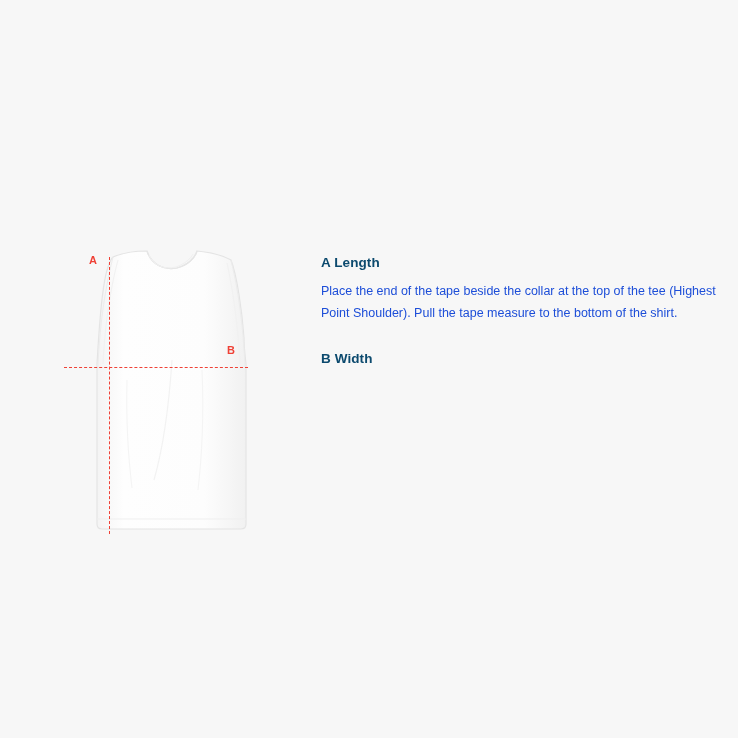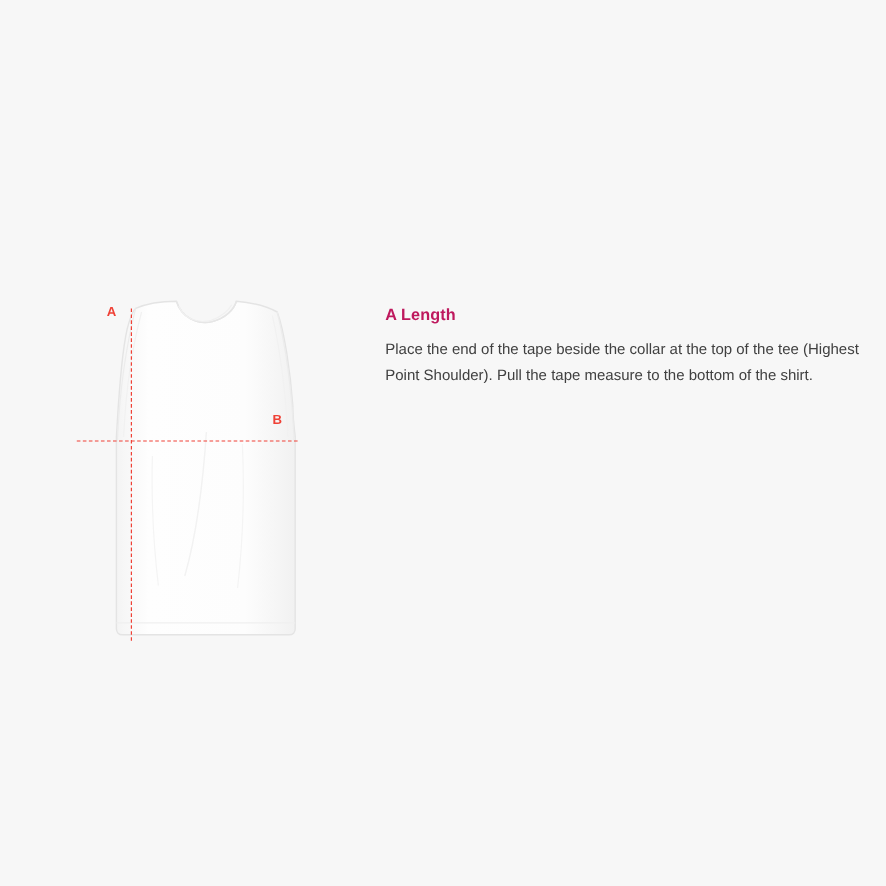--- a/index.html
+++ b/index.html
@@ -85,28 +85,28 @@
   #text-col {
     position: absolute;
     left: 321px;
     top: 255px;
     width: 400px;
   }
 
   .block-title {
     font-size: 13.5px;
     font-weight: bold;
-    color: #be185d;
+    color: #0c4a6e;
     margin: 0 0 11px 0;
     letter-spacing: 0.1px;
   }
   .block-body {
     font-size: 12.5px;
     line-height: 1.72;
-    color: #404040;
+    color: #1d4ed8;
     margin: 0;
     max-width: 400px;
   }
   .block + .block {
     margin-top: 27px;
   }
 </style>
 </head>
 <body>
 
@@ -166,17 +166,18 @@
   </div>
 
   <div id="text-col">
 
     <div class="block">
       <h3 class="block-title">A Length</h3>
       <p class="block-body">Place the end of the tape beside the collar at the top of the tee (Highest Point Shoulder). Pull the tape measure to the bottom of the shirt.</p>
     </div>
 
     <div class="block">
+      <h3 class="block-title">B Width</h3>
     </div>
 
   </div>
 
 </div>
 
 </body></html>

